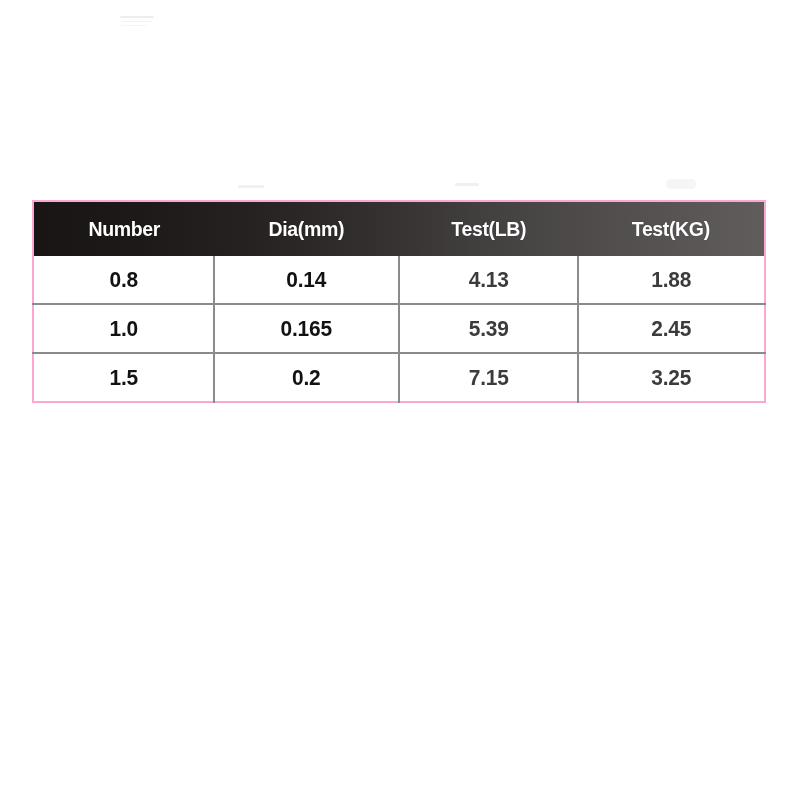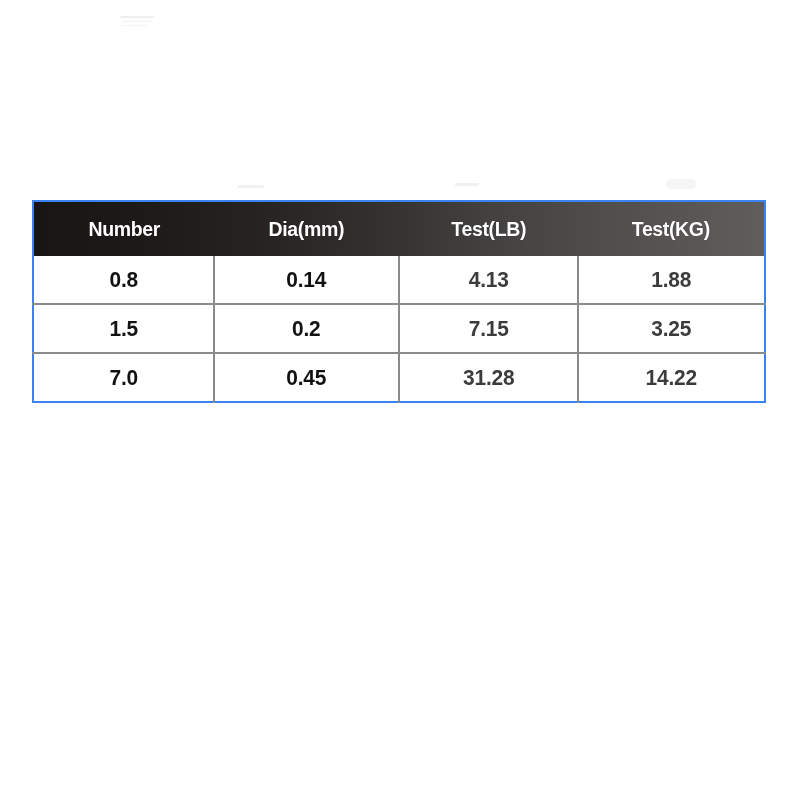--- a/index.html
+++ b/index.html
@@ -41,21 +41,21 @@
     position: absolute;
     left: 32px;
     top: 200px;
     width: 734px;
     z-index: 1;
   }
   table#spec-table {
     width: 734px;
     border-collapse: collapse;
     table-layout: fixed;
-    border: 2px solid #3b82f6;
+    border: 2px solid #f9a8d4;
     background: #0c4a6e;
   }
 
   
   thead tr#spec-header-row {
     background: linear-gradient(to right,
        #191514 0%,
        #1d1918 14%,
        #262221 30%,
        #332f2e 46%,
@@ -138,26 +138,26 @@
       </tr>
     </thead>
     <tbody id="spec-table-body">
         <tr class="data-row">
           <td class="col-dark">0.8</td>
           <td class="col-dark">0.14</td>
           <td class="col-mid">4.13</td>
           <td class="col-mid">1.88</td>
         </tr>
         <tr class="data-row">
+          <td class="col-dark">1.0</td>
+          <td class="col-dark">0.165</td>
+          <td class="col-mid">5.39</td>
+          <td class="col-mid">2.45</td>
+        </tr>
+        <tr class="data-row">
           <td class="col-dark">1.5</td>
           <td class="col-dark">0.2</td>
           <td class="col-mid">7.15</td>
           <td class="col-mid">3.25</td>
-        </tr>
-        <tr class="data-row">
-          <td class="col-dark">7.0</td>
-          <td class="col-dark">0.45</td>
-          <td class="col-mid">31.28</td>
-          <td class="col-mid">14.22</td>
         </tr>
       </tbody>
   </table>
 </div>
 
 </body></html>

